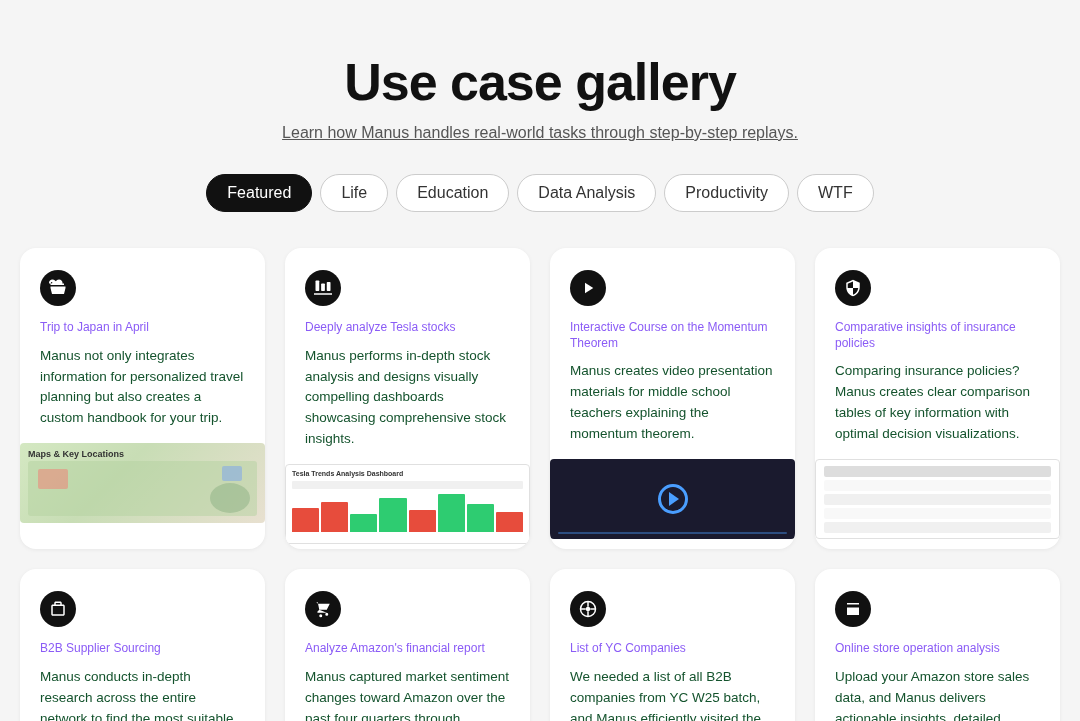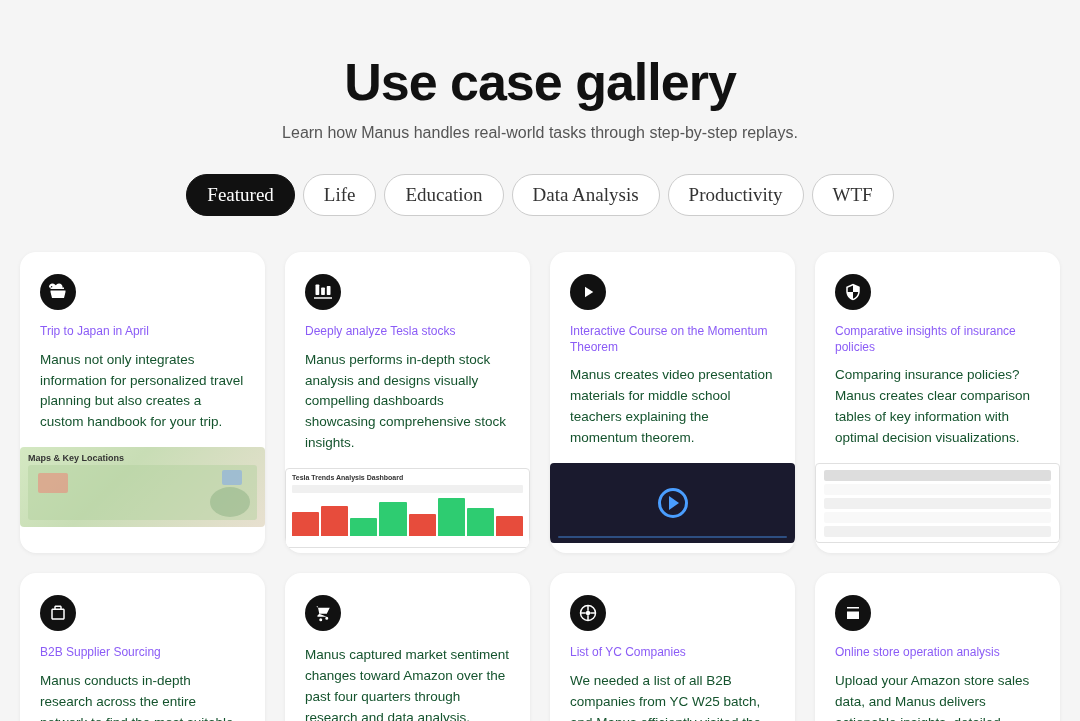--- a/index.html
+++ b/index.html
@@ -27,39 +27,40 @@
       font-weight: 700;
       color: #111;
       letter-spacing: -1px;
       margin-bottom: 12px;
     }
 
     .page-subtitle {
       font-size: 16px;
       color: #555;
       margin-bottom: 28px;
+      text-decoration: underline;
     }
 
     .filter-tabs {
       display: flex;
       justify-content: center;
       gap: 8px;
       flex-wrap: wrap;
       margin-bottom: 36px;
     }
 
     .tab-btn {
       padding: 9px 20px;
       border-radius: 999px;
       border: 1.5px solid #ccc;
       background: #fff;
-      font-size: 19px;
+      font-size: 16px;
       color: #333;
       cursor: pointer;
-      font-family: Liberation Serif, serif;
+      font-family: Liberation Sans, sans-serif;
       transition: background 0.15s;
     }
 
     .tab-btn.active {
       background: #111;
       color: #fff;
       border-color: #111;
     }
 
     .cards-grid {
@@ -319,20 +320,21 @@
       <div class="card-desc">Manus conducts in-depth research across the entire network to find the most suitable sources for your needs. manus is a truly fair agent that genuinely belongs.</div>
 
     </div>
 
     <div class="card">
       <div class="card-icon">
         <svg viewBox="0 0 24 24">
             <path d="M3 3h2l.4 2M7 13h10l4-8H5.4M7 13L5.4 5M7 13l-2.293 2.293c-.63.63-.184 1.707.707 1.707H17m0 0a2 2 0 100 4 2 2 0 000-4zm-8 2a2 2 0 100 4 2 2 0 000-4z"></path>
           </svg>
       </div>
+      <div class="card-title">Analyze Amazon's financial report</div>
       <div class="card-desc">Manus captured market sentiment changes toward Amazon over the past four quarters through research and data analysis.</div>
 
     </div>
 
     <div class="card">
       <div class="card-icon">
         <svg viewBox="0 0 24 24">
             <circle cx="12" cy="12" r="10" stroke="#fff" stroke-width="2" fill="none"></circle>
             <circle cx="12" cy="12" r="3" fill="#fff"></circle>
             <line x1="12" y1="2" x2="12" y2="9" stroke="#fff" stroke-width="2"></line>

